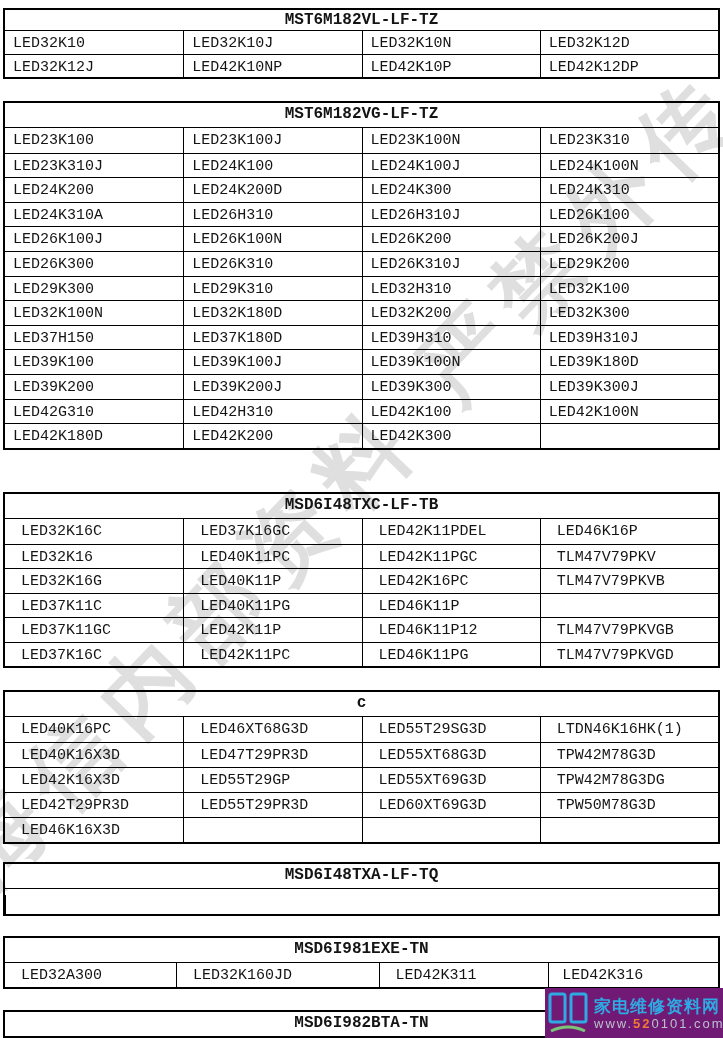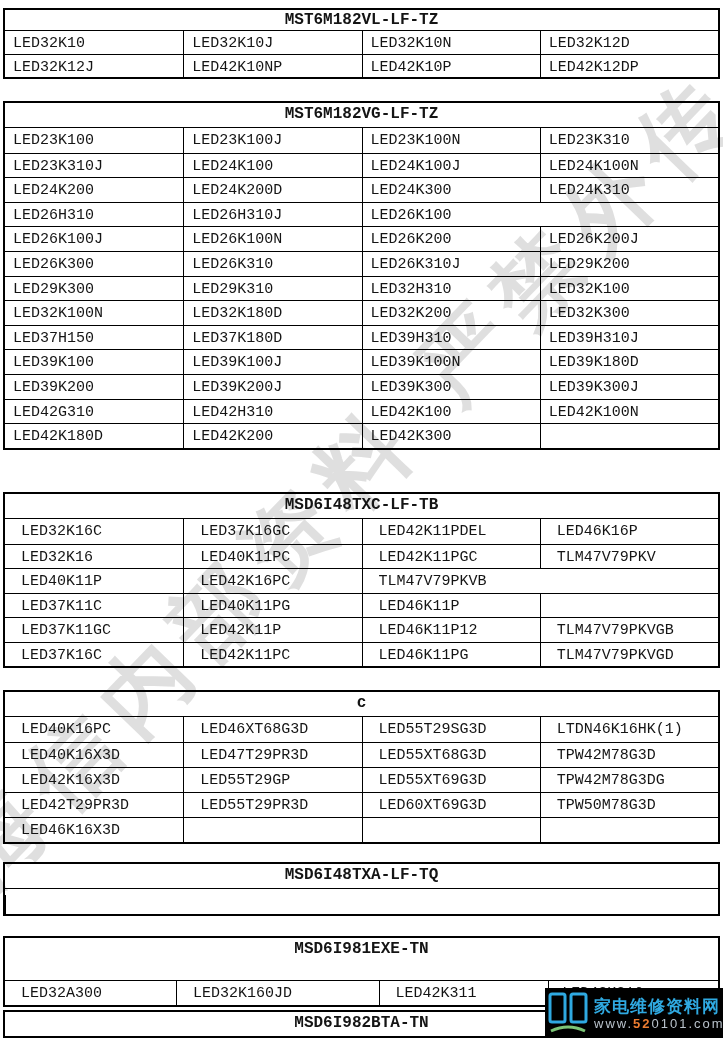--- a/index.html
+++ b/index.html
@@ -16,25 +16,25 @@
   .tbl-row{display:flex;height:24.6px;box-sizing:border-box;}
   .tbl-row + .tbl-row{border-top:1px solid #000;}
   .tbl-cell{flex:0 0 25%;box-sizing:border-box;padding:2px 2px 0 8px;font-size:15px;line-height:21px;
        white-space:nowrap;overflow:hidden;}
   .tbl-cell + .tbl-cell{border-left:1px solid #000;}
   .tbl-1{top:8px;}  .tbl-1 .tbl-header{height:21px;line-height:20px;} .tbl-1 .tbl-row{height:23px;}
   .tbl-2{top:101px;} .tbl-2 .tbl-header{height:25px;}
   .tbl-3{top:492px;} .tbl-3 .tbl-header{height:25px;} .tbl-3 .tbl-row{height:24.5px;}
   .tbl-4{top:690px;} .tbl-4 .tbl-header{height:25px;} .tbl-4 .tbl-row{height:25px;}
   .tbl-5{top:862px;} .tbl-5 .tbl-header{height:25px;} .tbl-5 .tbl-row{height:25px;flex-direction:column;}
-  .tbl-6{top:936px;} .tbl-6 .tbl-header{height:43px;} .tbl-6 .tbl-row{height:24px;}
+  .tbl-6{top:936px;} .tbl-6 .tbl-header{height:25px;} .tbl-6 .tbl-row{height:24px;}
   .tbl-7{top:1010px;height:28px;} .tbl-7 .tbl-header{border-bottom:none;height:26px;}
   .tbl-3 .tbl-cell,.tbl-4 .tbl-cell,.tbl-5 .tbl-cell,.tbl-6 .tbl-cell{padding-left:16px;}
   
-  .logo{position:absolute;top:988px;right:0;width:178px;height:50px;background:#000000;z-index:3;
+  .logo{position:absolute;top:988px;right:0;width:178px;height:50px;background:#701a75;z-index:3;
         display:flex;align-items:center;}
   .logo svg{flex:0 0 auto;margin-left:2px;}
   .logo-text{margin-left:5px;}
   .logo-name{font-family:"DejaVu Sans",sans-serif;font-weight:bold;font-size:17px;line-height:20px;
         color:#2fa9e1;letter-spacing:1px;white-space:nowrap;}
   .logo-url{font-family:"Liberation Sans",sans-serif;font-size:13px;line-height:15px;
         color:#b9c2cb;letter-spacing:2px;white-space:nowrap;}
   .logo-url .hl{color:#ed7d31;font-weight:bold;}
 </style>
 </head>
@@ -74,20 +74,21 @@
           <div class="tbl-cell">LED24K100J</div>
           <div class="tbl-cell">LED24K100N</div>
         </div>
         <div class="tbl-row">
           <div class="tbl-cell">LED24K200</div>
           <div class="tbl-cell">LED24K200D</div>
           <div class="tbl-cell">LED24K300</div>
           <div class="tbl-cell">LED24K310</div>
         </div>
         <div class="tbl-row">
+          <div class="tbl-cell">LED24K310A</div>
           <div class="tbl-cell">LED26H310</div>
           <div class="tbl-cell">LED26H310J</div>
           <div class="tbl-cell">LED26K100</div>
         </div>
         <div class="tbl-row">
           <div class="tbl-cell">LED26K100J</div>
           <div class="tbl-cell">LED26K100N</div>
           <div class="tbl-cell">LED26K200</div>
           <div class="tbl-cell">LED26K200J</div>
         </div>
@@ -148,20 +149,21 @@
           <div class="tbl-cell">LED42K11PDEL</div>
           <div class="tbl-cell">LED46K16P</div>
         </div>
         <div class="tbl-row">
           <div class="tbl-cell">LED32K16</div>
           <div class="tbl-cell">LED40K11PC</div>
           <div class="tbl-cell">LED42K11PGC</div>
           <div class="tbl-cell">TLM47V79PKV</div>
         </div>
         <div class="tbl-row">
+          <div class="tbl-cell">LED32K16G</div>
           <div class="tbl-cell">LED40K11P</div>
           <div class="tbl-cell">LED42K16PC</div>
           <div class="tbl-cell">TLM47V79PKVB</div>
         </div>
         <div class="tbl-row">
           <div class="tbl-cell">LED37K11C</div>
           <div class="tbl-cell">LED40K11PG</div>
           <div class="tbl-cell">LED46K11P</div>
           <div class="tbl-cell"></div>
         </div>

